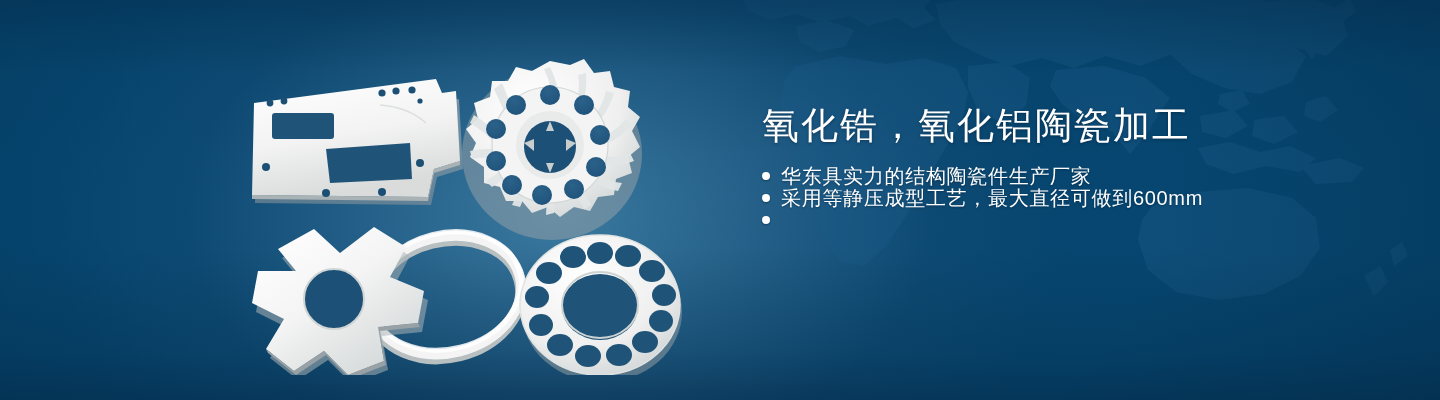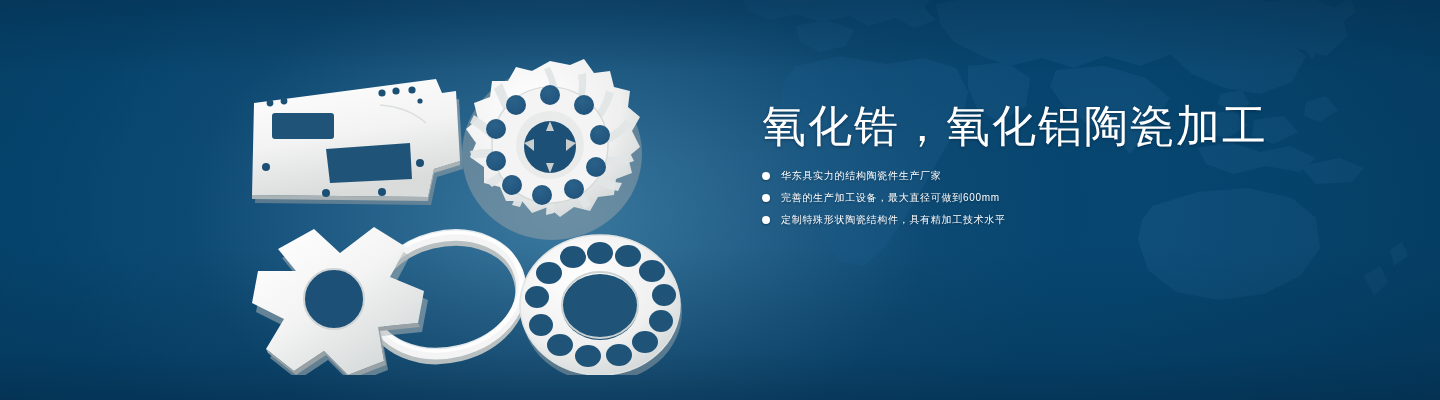--- a/index.html
+++ b/index.html
@@ -78,21 +78,21 @@
 
   
   .copy {
     position: absolute;
     left: 762px;
     top: 106px;
     width: 600px;
   }
   .headline {
     color: #ffffff;
-    font-size: 44px;
+    font-size: 37px;
     line-height: 40px;
     letter-spacing: 2px;
     font-weight: 400;
     white-space: nowrap;
     text-shadow: 0 1px 3px rgba(0,20,40,0.45);
   }
   .bullets {
     margin-top: 19px;
     list-style: none;
     padding: 0;
@@ -107,21 +107,21 @@
     width: 8px;
     height: 8px;
     border-radius: 50%;
     background: #ffffff;
     flex: 0 0 8px;
     margin-right: 11px;
     box-shadow: 0 1px 2px rgba(0,18,36,0.4);
   }
   .bullet-text {
     color: #ffffff;
-    font-size: 10px;
+    font-size: 20px;
     line-height: 22px;
     letter-spacing: 0.7px;
     white-space: nowrap;
     text-shadow: 0 1px 2px rgba(0,20,40,0.4);
   }
 </style>
 </head>
 <body>
 
 <div id="banner">
@@ -327,22 +327,21 @@
   <div class="copy">
     <div class="headline">氧化锆，氧化铝陶瓷加工</div>
 
     <ul class="bullets">
       <li class="bullet">
         <span class="dot"></span>
         <span class="bullet-text">华东具实力的结构陶瓷件生产厂家</span>
       </li>
       <li class="bullet">
         <span class="dot"></span>
-        <span class="bullet-text">完善的生产加工设备，最大直径可做到600mm</span>
+        <span class="bullet-text">采用等静压成型工艺，最大直径可做到600mm</span>
       </li>
       <li class="bullet">
         <span class="dot"></span>
-        <span class="bullet-text">定制特殊形状陶瓷结构件，具有精加工技术水平</span>
       </li>
     </ul>
   </div>
 
 </div>
 
 </body></html>

